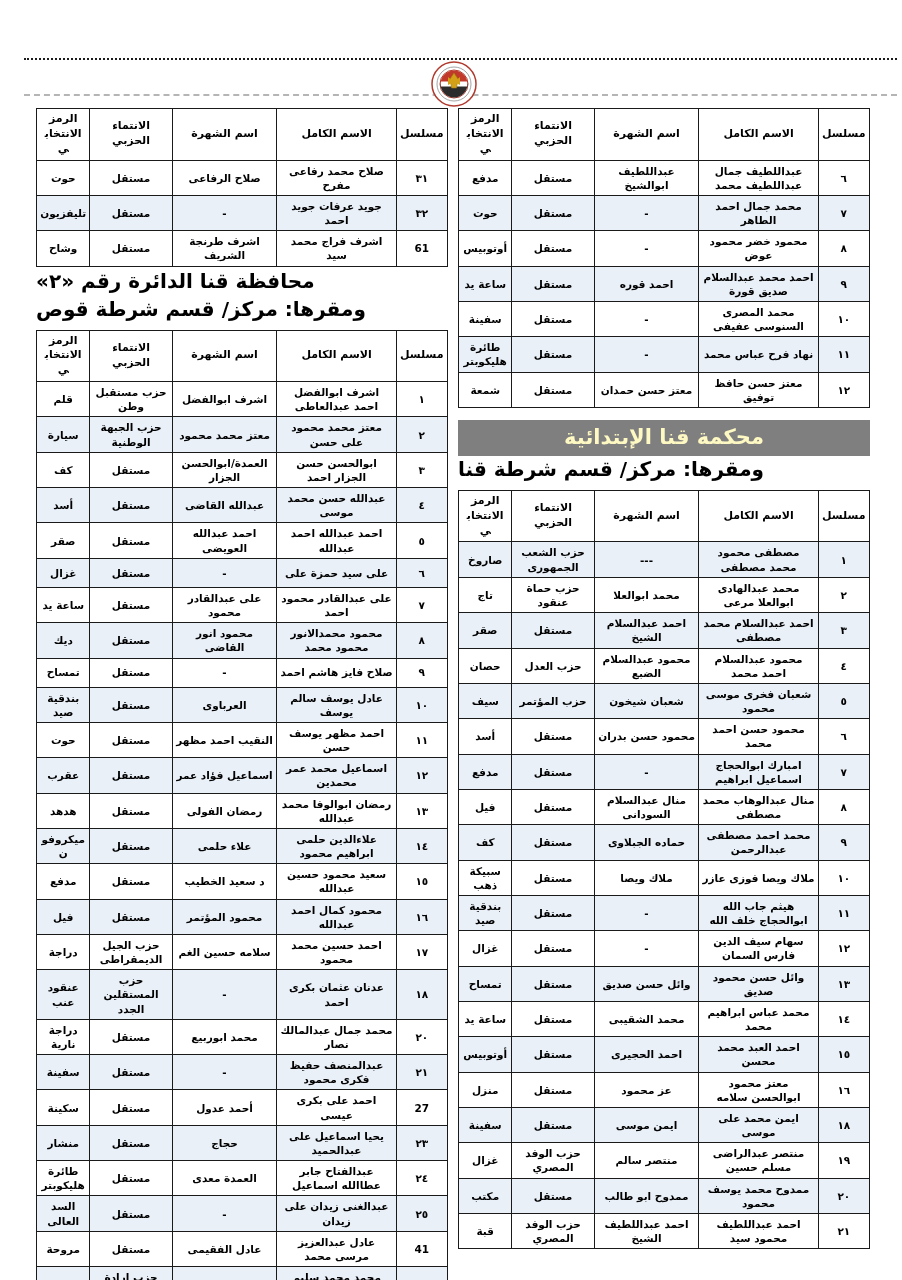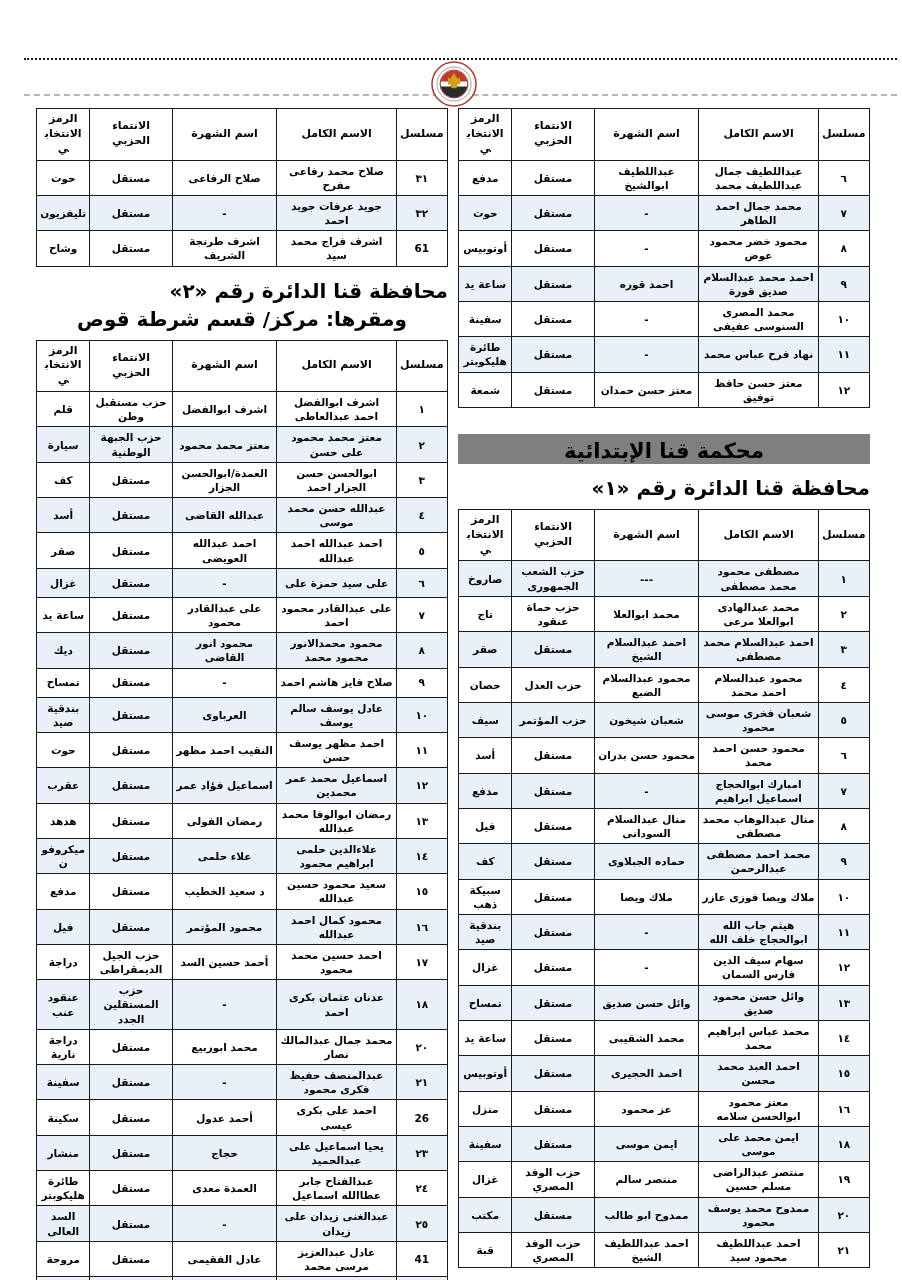--- a/index.html
+++ b/index.html
@@ -17,25 +17,25 @@
   table.cand{width:100%;border-collapse:collapse;table-layout:fixed;direction:rtl;}
   table.cand th,table.cand td{
     border:1.5px solid #1a1a1a;text-align:center;vertical-align:middle;
     font-weight:bold;padding:3px 3px;line-height:1.35;
     word-wrap:break-word;
   }
   table.cand th{font-size:11px;height:40px;background:#fff;}
   table.cand td{font-size:10.5px;height:22px;}
   table.cand tr.alt td{background:#e9f0f8;}
   .banner{
-    margin-top:26px;background:#7f7f7f;color:#000000;
-    font-size:21px;font-weight:bold;text-align:center;padding:5px 0 1px;
+    margin-top:12px;background:#7f7f7f;color:#fef9c3;
+    font-size:21px;font-weight:bold;text-align:center;padding:5px 0 7px;
   }
-  .section-title{margin-top:10px;text-align:right;font-weight:bold;font-size:20px;line-height:1.45;}
-  .section-sub{text-align:center;font-weight:bold;font-size:20px;line-height:1.35;margin-bottom:7px;}
+  .section-title{text-align:left;font-weight:bold;font-size:20px;line-height:1.45;}
+  .section-sub{text-align:left;font-weight:bold;font-size:20px;line-height:1.35;margin-bottom:7px;}
   .mt1{margin-top:6px;}
 </style>
 </head>
 <body>
 
 <div class="dotted-rule"></div>
 <div class="dashed-rule"></div>
 <div class="emblem">
   <svg viewBox="0 0 46 46" width="46" height="46">
     <circle cx="23" cy="23" r="22" fill="#ffffff" stroke="#b03a2e" stroke-width="1.5"></circle>
@@ -115,21 +115,21 @@
           <td>معتز حسن حافظ توفيق</td>
           <td>معتز حسن حمدان</td>
           <td>مستقل</td>
           <td>شمعة</td>
         </tr>
       </tbody>
     </table>
 
   <div class="banner">محكمة قنا الإبتدائية</div>
 
-  <div class="section-title">محافظة قنا الدائرة رقم «١»</div>
+  <div class="section-sub">ومقرها: مركز/ قسم شرطة قنا</div>
 
   <table class="cand mt1">
       <colgroup>
         <col style="width: 12.5%;">
         <col style="width: 29%;">
         <col style="width: 25.5%;">
         <col style="width: 20%;">
         <col style="width: 13%;">
       </colgroup>
       <thead>
@@ -458,21 +458,21 @@
         <tr class="alt">
           <td>١٦</td>
           <td>محمود كمال احمد عبدالله</td>
           <td>محمود المؤتمر</td>
           <td>مستقل</td>
           <td>فيل</td>
         </tr>
         <tr>
           <td>١٧</td>
           <td>احمد حسين محمد محمود</td>
-          <td>أحمد حسين السد</td>
+          <td>سلامه حسين الغم</td>
           <td>حزب الجيل الديمقراطى</td>
           <td>دراجة</td>
         </tr>
         <tr class="alt">
           <td>١٨</td>
           <td>عدنان عثمان بكرى احمد</td>
           <td>-</td>
           <td>حزب المستقلين الجدد</td>
           <td>عنقود عنب</td>
         </tr>
@@ -484,21 +484,21 @@
           <td>دراجة نارية</td>
         </tr>
         <tr class="alt">
           <td>٢١</td>
           <td>عبدالمنصف حفيظ فكرى محمود</td>
           <td>-</td>
           <td>مستقل</td>
           <td>سفينة</td>
         </tr>
         <tr>
-          <td>26</td>
+          <td>27</td>
           <td>احمد على بكرى عيسى</td>
           <td>أحمد عدول</td>
           <td>مستقل</td>
           <td>سكينة</td>
         </tr>
         <tr class="alt">
           <td>٢٣</td>
           <td>يحيا اسماعيل على عبدالحميد</td>
           <td>حجاج</td>
           <td>مستقل</td>

